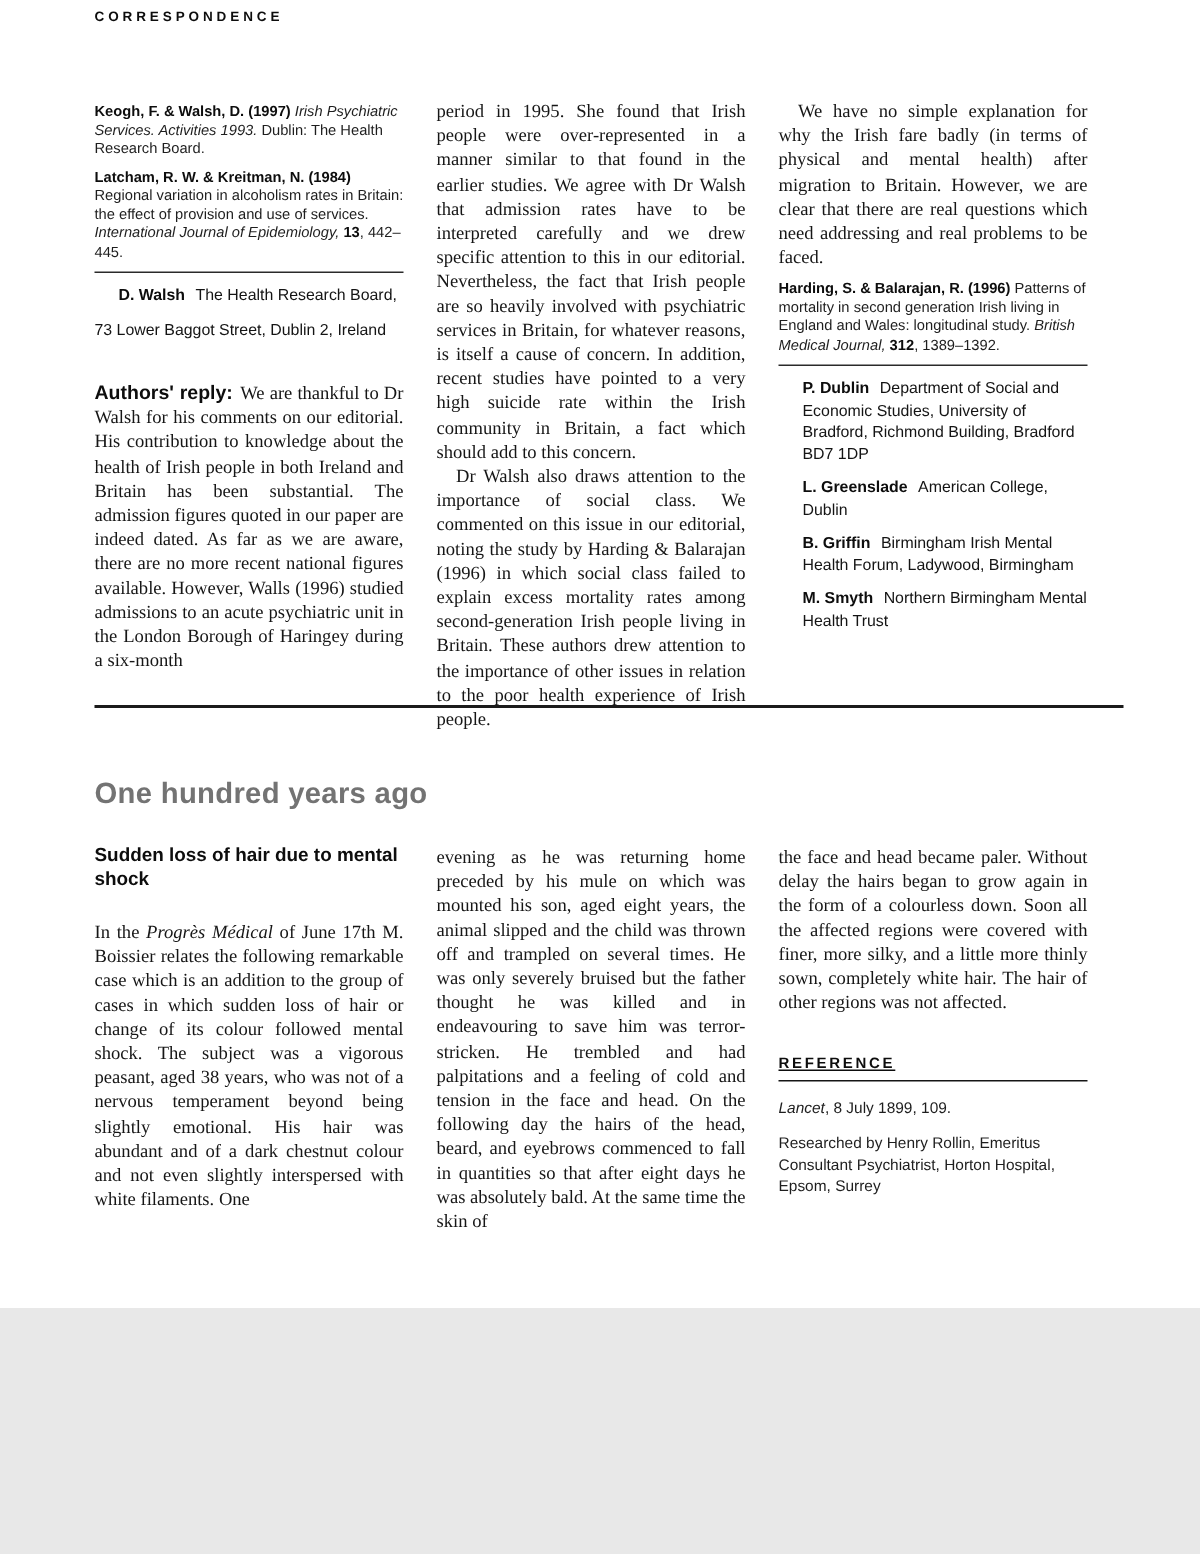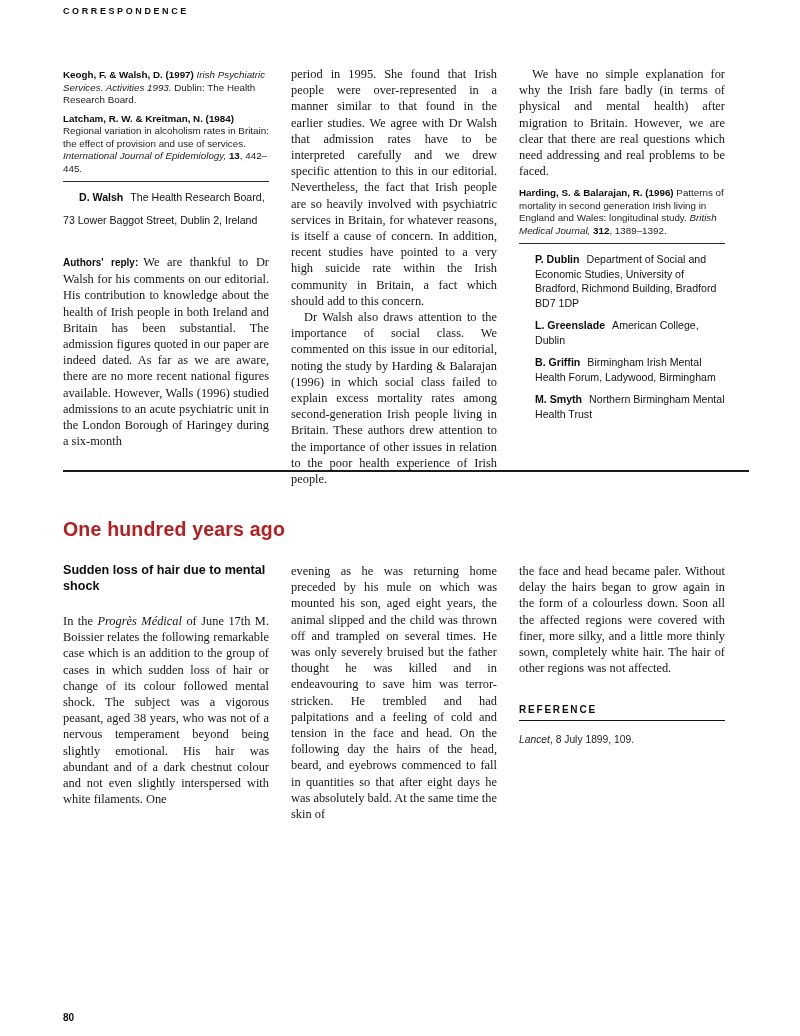--- a/index.html
+++ b/index.html
@@ -1,17 +1,17 @@
 <!DOCTYPE html>
 <html><head>
 <meta charset="utf-8">
 <style>
   html,body { margin:0; padding:0; background:#e8e8e8; }
   .page {
-    position:relative; width:800px; height:1036px; margin:0 auto;
+    position:relative; width:800px; height:872px; margin:0 auto;
     background:#ffffff; color:#1a1a1a; overflow:hidden;
     font-family:"Liberation Serif", serif;
   }
   .masthead {
     position:absolute; left:63px; top:6px;
     font:bold 9px/10px "Liberation Sans", sans-serif;
     letter-spacing:2.6px; color:#0d0d0d;
   }
   .col { position:absolute; width:206px; }
   #colA { left:63px;  top:69px; }
@@ -33,41 +33,42 @@
   }
   .correspondent b { margin-right:7px; color:#0d0d0d; }
   .corr-address { font:10.6px/14.5px "Liberation Sans", sans-serif; color:#141414; }
 
   .body {
     font:12.4px/16.2px "Liberation Serif", serif;
     text-align:justify; margin:0; color:#161616;
   }
   .reply { margin-top:27px; }
   .indent { text-indent:13px; }
-  .lead { font-family:"Liberation Sans", sans-serif; font-weight:bold; font-size:10px; margin-right:5px; color:#0d0d0d; }
+  .lead { font-family:"Liberation Sans", sans-serif; font-weight:bold; font-size:13px; margin-right:5px; color:#0d0d0d; }
   .refs-block { margin-top:8px; }
 
   .section-rule {
     position:absolute; left:63px; top:470px; width:686px; height:0;
     border:none; border-top:2px solid #1b1b1b; margin:0;
   }
   .hy-title {
     position:absolute; left:63px; top:505px;
     font:bold 19.5px/22px "Liberation Sans", sans-serif;
-    letter-spacing:0.2px; color:#b91c1c;
+    letter-spacing:0.2px; color:#737373;
   }
   .subhead {
     font:bold 12.6px/15.5px "Liberation Sans", sans-serif;
     margin:0 0 19px 0; color:#0d0d0d;
   }
   .ref-head {
     font:bold 10px/11px "Liberation Sans", sans-serif;
     letter-spacing:1.8px; color:#0d0d0d;
     border-bottom:1.6px solid #151515; padding-bottom:5px;
     margin:28px 0 12px 0;
+    text-decoration:underline;
   }
   .src-line { font:10.3px/14px "Liberation Sans", sans-serif; margin:0 0 9px 0; color:#1e1e1e; }
   .researched { font:10.3px/14.5px "Liberation Sans", sans-serif; margin:0; color:#1e1e1e; }
   .page-num {
     position:absolute; left:63px; top:1012px;
     font:bold 10px/11px "Liberation Sans", sans-serif; color:#0d0d0d;
   }
 </style>
 </head>
 <body>
@@ -118,17 +119,18 @@
   </div>
 
   <div class="col" id="colE">
     <p class="body">evening as he was returning home preceded by his mule on which was mounted his son, aged eight years, the animal slipped and the child was thrown off and trampled on several times. He was only severely bruised but the father thought he was killed and in endeavouring to save him was terror-stricken. He trembled and had palpitations and a feeling of cold and tension in the face and head. On the following day the hairs of the head, beard, and eyebrows commenced to fall in quantities so that after eight days he was absolutely bald. At the same time the skin of</p>
   </div>
 
   <div class="col" id="colF">
     <p class="body">the face and head became paler. Without delay the hairs began to grow again in the form of a colourless down. Soon all the affected regions were covered with finer, more silky, and a little more thinly sown, completely white hair. The hair of other regions was not affected.</p>
     <div class="ref-head">REFERENCE</div>
     <p class="src-line"><i>Lancet</i><span>, 8 July 1899, 109.</span></p>
+    <p class="researched">Researched by Henry Rollin, Emeritus Consultant Psychiatrist, Horton Hospital, Epsom, Surrey</p>
   </div>
 
   <div class="page-num">80</div>
 
 </div>
 
 </body></html>

